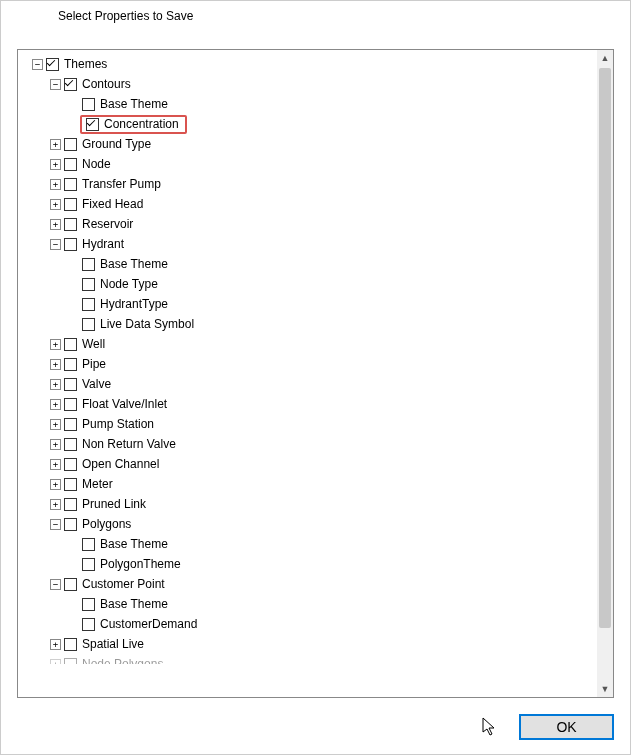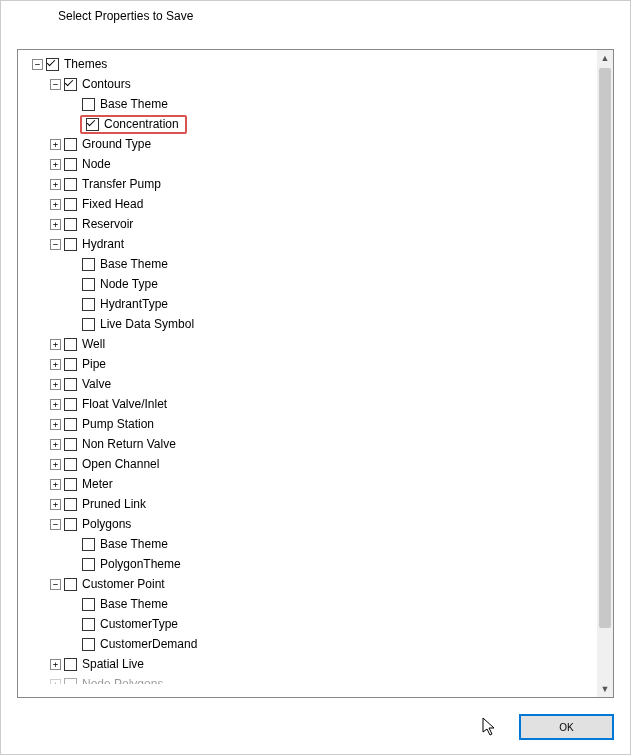--- a/index.html
+++ b/index.html
@@ -118,21 +118,21 @@
     bottom: 14px;
     display: flex;
     gap: 8px;
   }
   .btn {
     width: 95px;
     height: 26px;
     border: 1px solid #888;
     background: #e1e1e1;
     font-family: inherit;
-    font-size: 10px;
+    font-size: 14px;
     cursor: pointer;
   }
   .btn.primary {
     border: 1px solid #0078d7;
     outline: 1px solid #0078d7;
     outline-offset: -2px;
   }
   .cursor {
     position: absolute;
     bottom: 17px;
@@ -347,27 +347,20 @@
                 <span class="expander">−</span>
                 <span class="chk"></span>
                 <span class="lbl">Customer Point</span>
               </div>
               <ul>
                 <li>
                     <div class="row">
                   <span class="expander-spacer"></span>
                   <span class="chk"></span>
                   <span class="lbl">Base Theme</span>
-                </div>
-                  </li>
-                <li>
-                    <div class="row">
-                  <span class="expander-spacer"></span>
-                  <span class="chk"></span>
-                  <span class="lbl">CustomerType</span>
                 </div>
                   </li>
                 <li>
                     <div class="row">
                   <span class="expander-spacer"></span>
                   <span class="chk"></span>
                   <span class="lbl">CustomerDemand</span>
                 </div>
                   </li>
               </ul>

